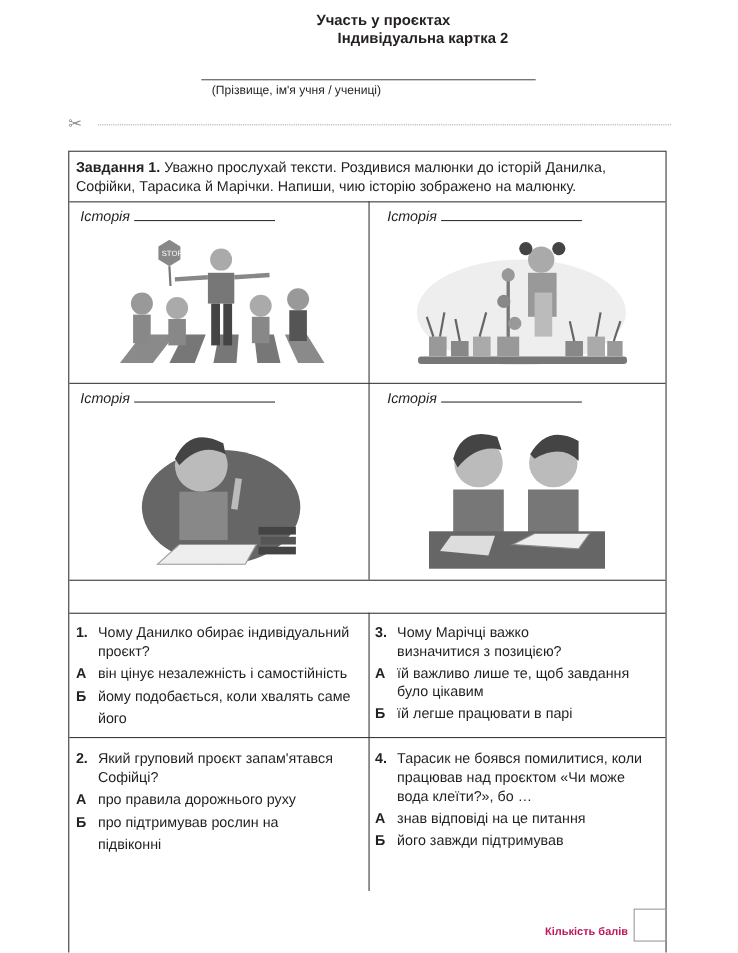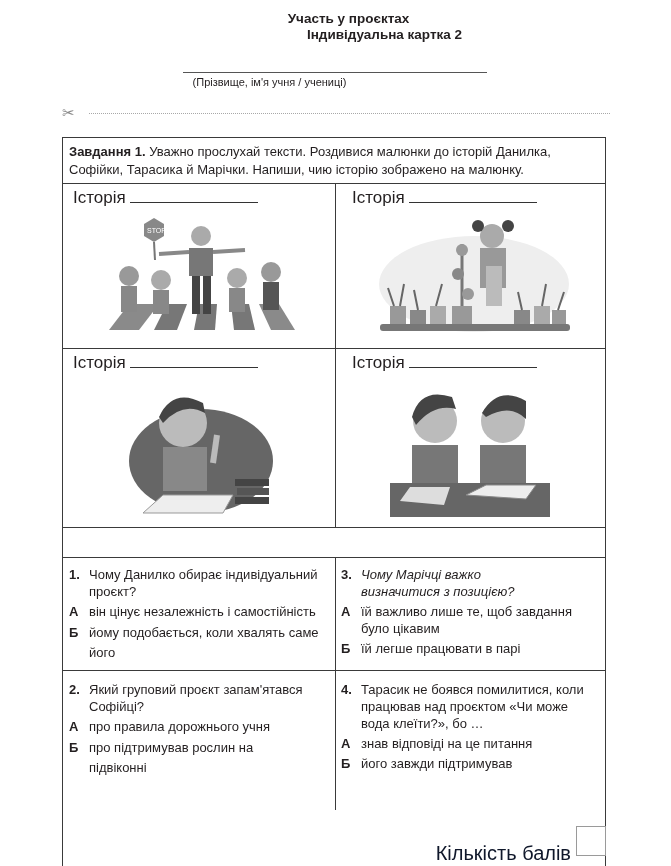--- a/index.html
+++ b/index.html
@@ -16,30 +16,30 @@
 
   .grid { position: absolute; left: 62px; top: 137px; width: 544px; height: 790px;
           border: 1px solid #3a3a3a; box-sizing: border-box; }
   .hline { position: absolute; left: 0; right: 0; border-top: 1px solid #3a3a3a; }
   .vline { position: absolute; left: 272px; border-left: 1px solid #3a3a3a; }
 
   .task { position: absolute; left: 6px; right: 6px; font-size: 13px; line-height: 18px; }
   .task b { font-weight: bold; }
 
   .cell { position: absolute; width: 271px; }
-  .hist { position: absolute; left: 10px; top: 4px; font-size: 17px; }
+  .hist { position: absolute; left: 10px; top: 4px; font-size: 13px; font-style: italic; }
   .hist .blank { display: inline-block; width: 128px; border-bottom: 1px solid #333; margin-left: 4px; height: 12px; vertical-align: baseline; }
   .pic { position: absolute; }
 
   .q { position: absolute; font-size: 13px; line-height: 17px; }
   .row { display: flex; margin-bottom: 3px; }
   .row .k { width: 20px; flex: none; font-weight: bold; }
   .row .v { flex: 1; }
 
-  .score { position: absolute; right: 100px; top: 842px; font-size: 20px; font-weight: normal; color: #0f172a; }
+  .score { position: absolute; right: 100px; top: 842px; font-size: 10px; font-weight: bold; color: #be185d; }
   .score-box { position: absolute; left: 576px; top: 826px; width: 30px; height: 30px; border: 1px solid #9a9a9a; box-sizing: border-box; }
 </style>
 </head>
 <body>
 
 <div class="title t1">Участь у проєктах</div>
 <div class="title t2">Індивідуальна картка 2</div>
 <div class="name-line"></div>
 <div class="name-caption">(Прізвище, ім'я учня / учениці)</div>
 
@@ -156,40 +156,40 @@
       </div>
     <div class="row" style="line-height:20px;">
         <span class="k">Б</span>
         <span class="v">йому подобається, коли хвалять саме його</span>
       </div>
   </div>
 
   <div class="q" style="left:278px;top:428px;width:258px;">
     <div class="row">
         <span class="k">3.</span>
-        <span class="v" style="padding-right:40px;font-style:italic;">Чому Марічці важко визначитися з позицією?</span>
+        <span class="v" style="padding-right:40px;">Чому Марічці важко визначитися з позицією?</span>
       </div>
     <div class="row">
         <span class="k">А</span>
         <span class="v">їй важливо лише те, щоб завдання було цікавим</span>
       </div>
     <div class="row">
         <span class="k">Б</span>
         <span class="v">їй легше працювати в парі</span>
       </div>
   </div>
 
   <div class="q" style="left:6px;top:543px;width:262px;">
     <div class="row">
         <span class="k">2.</span>
         <span class="v">Який груповий проєкт запам'ятався Софійці?</span>
       </div>
     <div class="row">
         <span class="k">А</span>
-        <span class="v">про правила дорожнього учня</span>
+        <span class="v">про правила дорожнього руху</span>
       </div>
     <div class="row" style="line-height:20px;">
         <span class="k">Б</span>
         <span class="v" style="padding-right:30px;">про підтримував рослин на підвіконні</span>
       </div>
   </div>
 
   <div class="q" style="left:278px;top:543px;width:258px;">
     <div class="row">
         <span class="k">4.</span>

